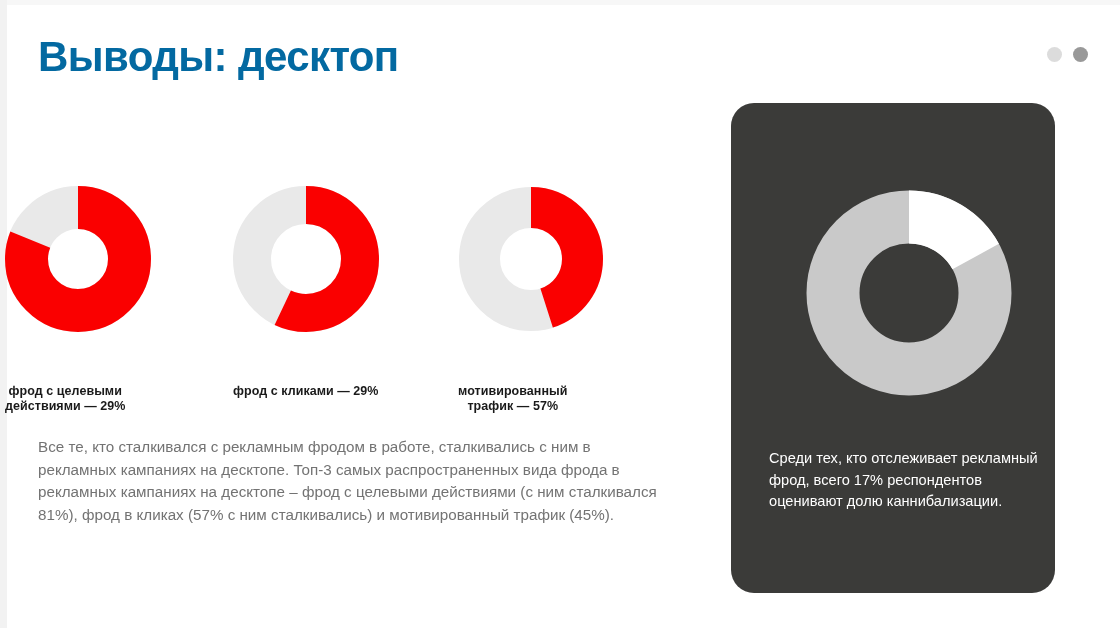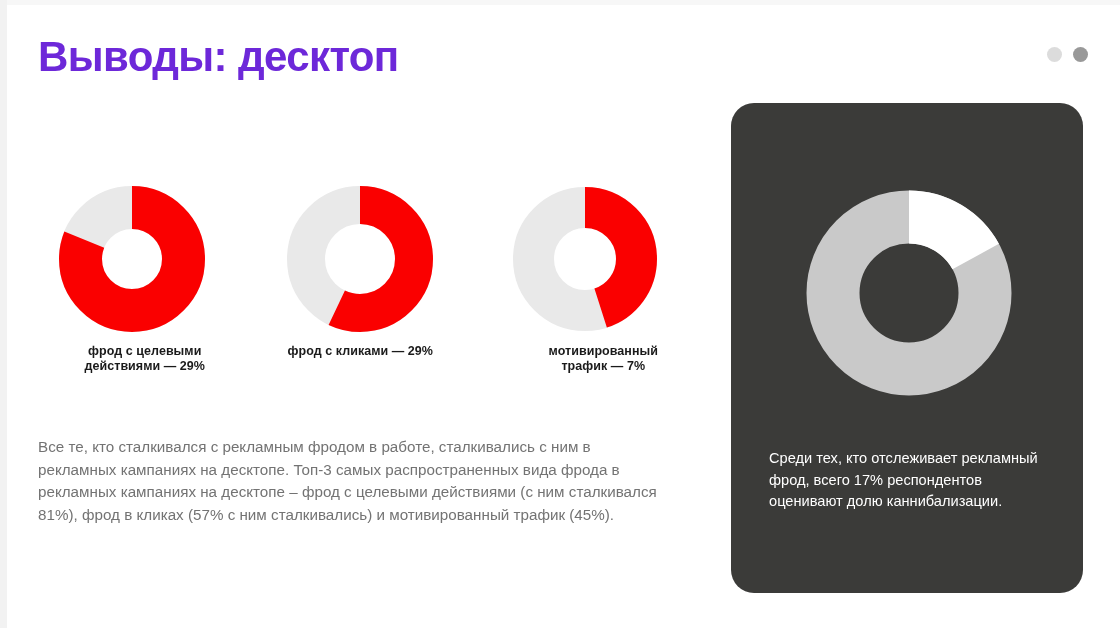--- a/index.html
+++ b/index.html
@@ -46,21 +46,21 @@
 
   
   .page-title {
     position: absolute;
     left: 38px;
     top: 32px;
     font-size: 42px;
     line-height: 50px;
     font-weight: 700;
     letter-spacing: -0.6px;
-    color: #6d28d9;
+    color: #0369a1;
     white-space: nowrap;
   }
 
   .pager-dots {
     position: absolute;
     right: 32px;
     top: 47px;
     display: flex;
     gap: 11px;
     align-items: center;
@@ -82,21 +82,22 @@
     width: 700px;
     height: 210px;
   }
 
   .donut-item {
     position: absolute;
     top: 0;
     width: 200px;
     display: flex;
     flex-direction: column;
-    align-items: flex-end;
+    align-items: flex-start;
+    gap: 40px;
   }
   .donut-item.d1 { left: 5px; }
   .donut-item.d2 { left: 233px; }
   .donut-item.d3 { left: 458px; }
 
   .donut-svg { display: block; }
 
   .donut-caption {
     margin-top: 12px;
     text-align: center;
@@ -119,21 +120,21 @@
     font-weight: 400;
     color: #737373;
     letter-spacing: 0.01px;
   }
 
   
   .dark-card {
     position: absolute;
     left: 731px;
     top: 103px;
-    width: 352px;
+    width: 324px;
     height: 490px;
     background: #3b3b39;
     border-radius: 23px;
     padding-left: 32px;
   }
 
   .card-donut-wrap {
     position: absolute;
     left: 0;
     top: 85px;
@@ -192,21 +193,21 @@
       </div>
     </div>
 
     <div class="donut-item d3">
       <svg class="donut-svg" width="146" height="146" viewBox="0 0 146 146">
         <circle cx="73" cy="73" r="51.5" fill="none" stroke="#E9E9E9" stroke-width="41"></circle>
         <circle id="d3-arc" cx="73" cy="73" r="51.5" fill="none" stroke="#FA0000" stroke-width="41" transform="rotate(-90 73 73)" stroke-dasharray="145.61281949388692 177.97122382586176"></circle>
       </svg>
       <div class="donut-caption">
         <span>мотивированный</span><br>
-        <span>трафик — 7%</span>
+        <span>трафик — 57%</span>
       </div>
     </div>
 
   </div>
 
   <p class="body-copy">Все те, кто сталкивался с рекламным фродом в работе, сталкивались с ним в рекламных кампаниях на десктопе. Топ-3 самых распространенных вида фрода в рекламных кампаниях на десктопе – фрод с целевыми действиями (с ним сталкивался 81%), фрод в кликах (57% с ним сталкивались) и мотивированный трафик (45%).</p>
 
   <div class="dark-card">
 
     <div class="card-donut-wrap">

